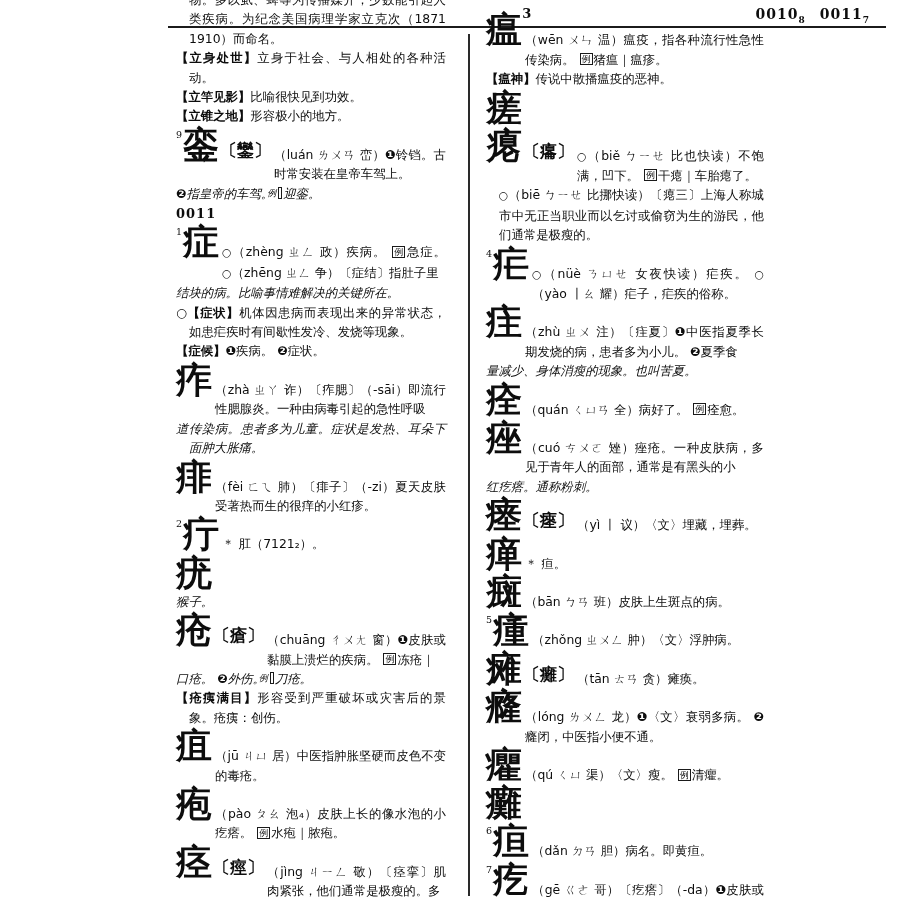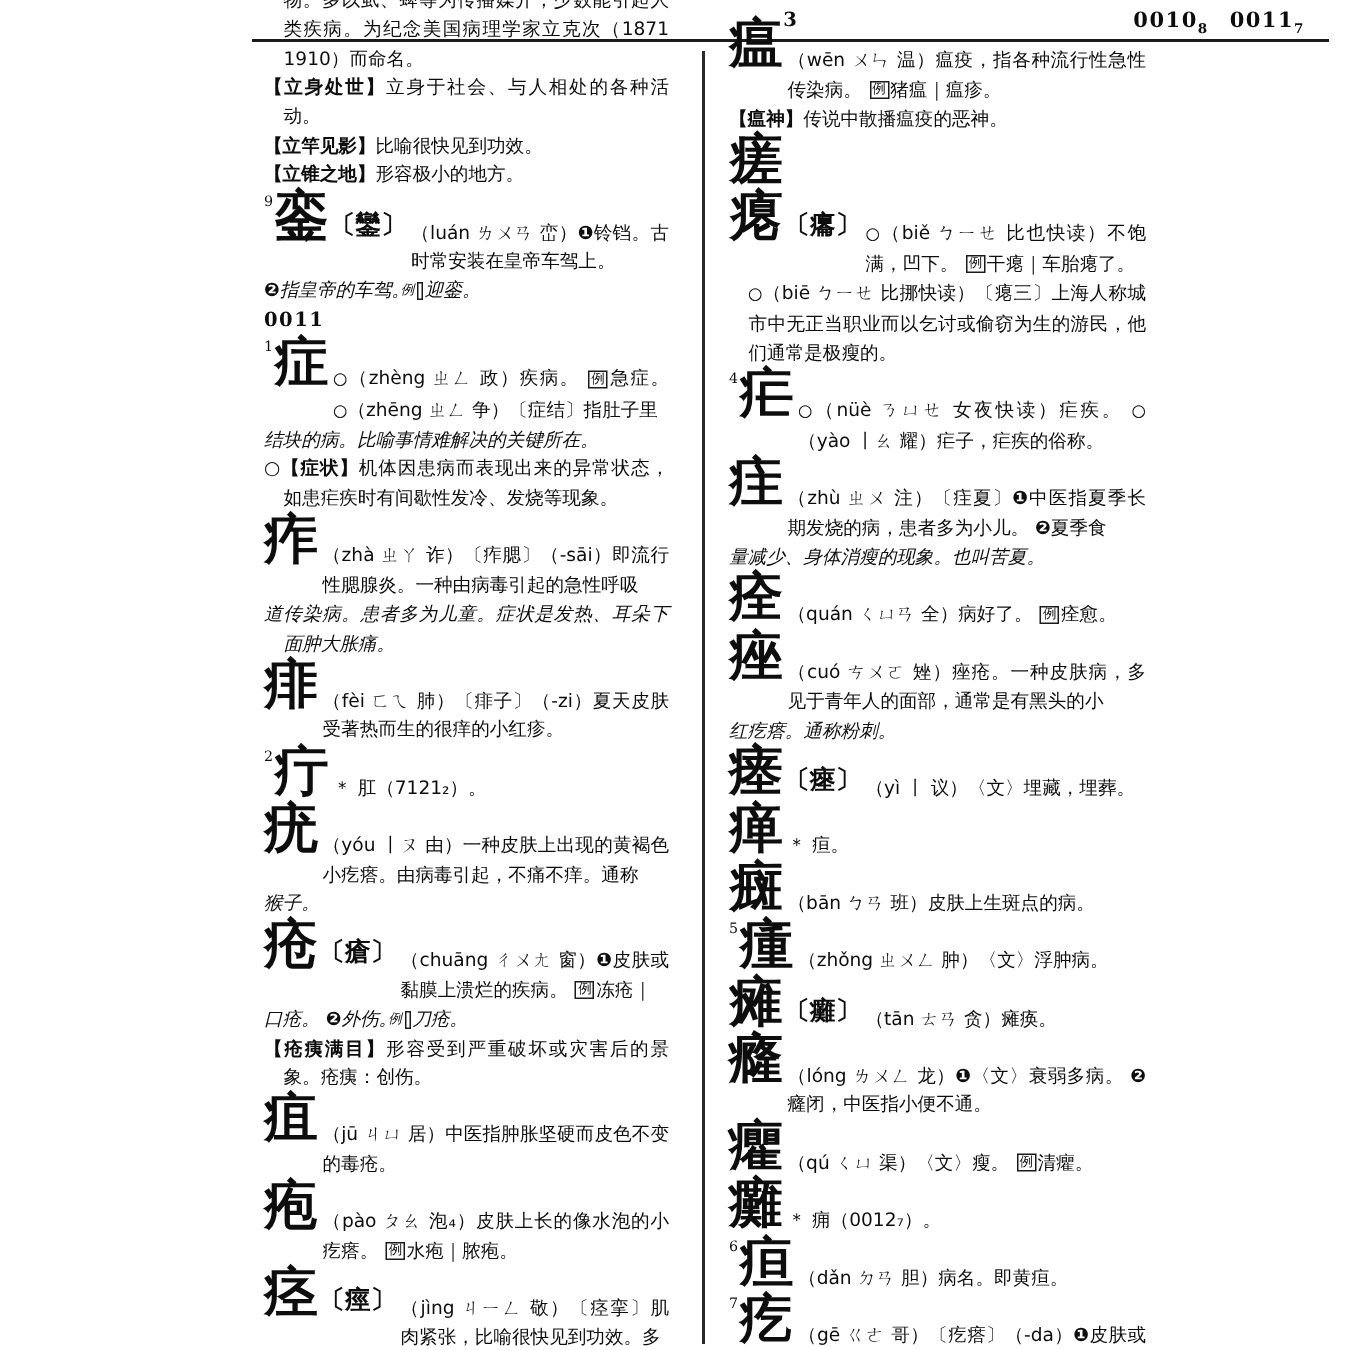--- a/index.html
+++ b/index.html
@@ -190,20 +190,21 @@
           <div class="hw-entry">
             <div class="hw-box">
               <span class="hw-sup">1</span>
               <span class="hw-char cjk">症</span>
             </div>
             <div class="hw-body"><span class="circ">○</span>（zhèng ㄓㄥ 政）疾病。 <span class="boxed">例</span>急症。 <span class="circ">○</span>（zhēng ㄓㄥ 争）〔症结〕指肚子里</div>
           </div>
           <div class="hw-overflow">结块的病。比喻事情难解决的关键所在。</div>
         </div>
         <div class="bracket-entry entry"><span class="bhw">○【症状】</span><span>机体因患病而表现出来的异常状态，如患疟疾时有间歇性发冷、发烧等现象。</span></div>
+        <div class="bracket-entry entry"><span class="bhw">【症候】</span><span><span class="num">❶</span>疾病。 <span class="num">❷</span>症状。</span></div>
         <div class="entry">
           <div class="hw-entry">
             <div class="hw-box">
               <span class="hw-char cjk">痄</span>
             </div>
             <div class="hw-body">（zhà ㄓㄚ 诈）〔痄腮〕（-sāi）即流行性腮腺炎。一种由病毒引起的急性呼吸</div>
           </div>
           <div class="hw-overflow">道传染病。患者多为儿童。症状是发热、耳朵下面肿大胀痛。</div>
         </div>
         <div class="entry">
@@ -221,21 +222,20 @@
               <span class="hw-char cjk">疔</span>
             </div>
             <div class="hw-body">＊ 肛（7121₂）。</div>
           </div>
         </div>
         <div class="entry">
           <div class="hw-entry">
             <div class="hw-box">
               <span class="hw-char cjk">疣</span>
             </div>
-            <div class="hw-body">（yóu 丨ㄡ 由）一种皮肤上出现的黄褐色小疙瘩。由病毒引起，不痛不痒。通称</div>
           </div>
           <div class="hw-overflow">猴子。</div>
         </div>
         <div class="entry">
           <div class="hw-entry">
             <div class="hw-box">
               <span class="hw-char cjk">疮</span>
               <span class="hw-alt cjk">〔瘡〕</span>
             </div>
             <div class="hw-body">（chuāng ㄔㄨㄤ 窗）<span class="num">❶</span>皮肤或黏膜上溃烂的疾病。 <span class="boxed">例</span>冻疮｜</div>
@@ -258,21 +258,21 @@
             </div>
             <div class="hw-body">（pào ㄆㄠ 泡₄）皮肤上长的像水泡的小疙瘩。 <span class="boxed">例</span>水疱｜脓疱。</div>
           </div>
         </div>
         <div class="entry">
           <div class="hw-entry">
             <div class="hw-box">
               <span class="hw-char cjk">痉</span>
               <span class="hw-alt cjk">〔痙〕</span>
             </div>
-            <div class="hw-body">（jìng ㄐㄧㄥ 敬）〔痉挛〕肌肉紧张，比喻很快见到功效。多</div>
+            <div class="hw-body">（jìng ㄐㄧㄥ 敬）〔痉挛〕肌肉紧张，他们通常是极瘦的。多</div>
           </div>
           <div class="hw-overflow">由于中枢神经系统受刺激引起。</div>
         </div>
         <div class="entry">
           <div class="hw-entry">
             <div class="hw-box">
               <span class="hw-char cjk">痖</span>
               <span class="hw-alt cjk">〔瘂〕</span>
             </div>
             <div class="hw-body">同“哑”（6101₂）<span class="circ">○</span><span class="num">❶</span><span class="num">❷</span>。</div>
@@ -399,21 +399,20 @@
               <span class="hw-char cjk">癯</span>
             </div>
             <div class="hw-body">（qú ㄑㄩ 渠）〈文〉瘦。 <span class="boxed">例</span>清癯。</div>
           </div>
         </div>
         <div class="entry">
           <div class="hw-entry">
             <div class="hw-box">
               <span class="hw-char cjk">癱</span>
             </div>
-            <div class="hw-body">＊ 痈（0012₇）。</div>
           </div>
         </div>
         <div class="entry">
           <div class="hw-entry">
             <div class="hw-box">
               <span class="hw-sup">6</span>
               <span class="hw-char cjk">疸</span>
             </div>
             <div class="hw-body">（dǎn ㄉㄢ 胆）病名。即黄疸。</div>
           </div>

